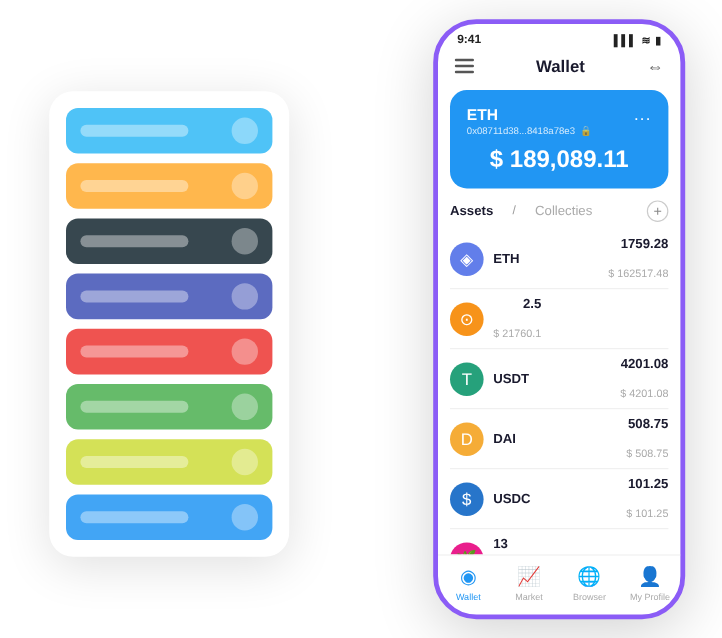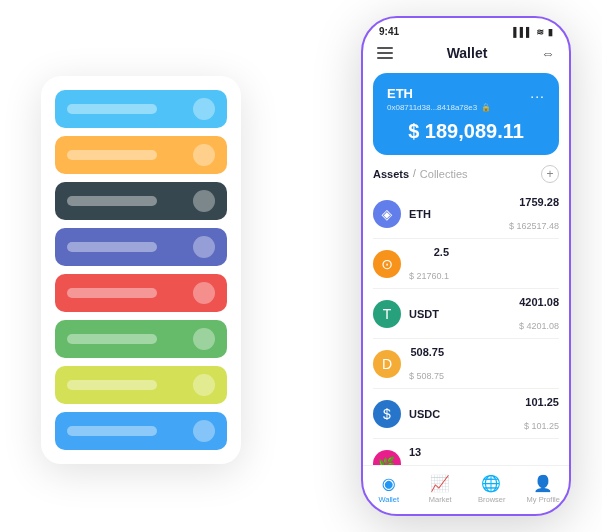--- a/index.html
+++ b/index.html
@@ -59,21 +59,21 @@
     .phone {
       position: absolute;
       right: 10px;
       top: 0;
       width: 210px;
       height: 500px;
       background: white;
       border-radius: 36px;
       box-shadow: 0 10px 50px rgba(0,0,0,0.18);
       overflow: hidden;
-      border: 2px solid #8b5cf6;
+      border: 4px solid #8b5cf6;
       display: flex;
       flex-direction: column;
     }
     .phone-status-bar {
       display: flex;
       justify-content: space-between;
       align-items: center;
       padding: 8px 16px 4px;
       font-size: 10px;
       font-weight: 600;
@@ -137,21 +137,21 @@
 
     
     .assets-header {
       display: flex;
       align-items: center;
       justify-content: space-between;
       margin-bottom: 6px;
     }
     .assets-tabs {
       display: flex;
-      gap: 4px;
+      gap: 16px;
       align-items: flex-start;
     }
     .assets-tab-active {
       font-size: 11px;
       font-weight: 600;
       color: #1a1a2e;
     }
     .assets-divider {
       font-size: 10px;
       color: #999;
@@ -375,20 +375,21 @@
           <div class="asset-row">
             <div class="asset-icon coin-usdt">T</div>
             <span class="asset-name">USDT</span>
             <div class="asset-amounts">
               <div class="asset-amount">4201.08</div>
               <div class="asset-usd">$ 4201.08</div>
             </div>
           </div>
           <div class="asset-row">
             <div class="asset-icon coin-dai">D</div>
+            <span class="asset-name">DAI</span>
             <div class="asset-amounts">
               <div class="asset-amount">508.75</div>
               <div class="asset-usd">$ 508.75</div>
             </div>
           </div>
           <div class="asset-row">
             <div class="asset-icon coin-usdc">$</div>
             <span class="asset-name">USDC</span>
             <div class="asset-amounts">
               <div class="asset-amount">101.25</div>

